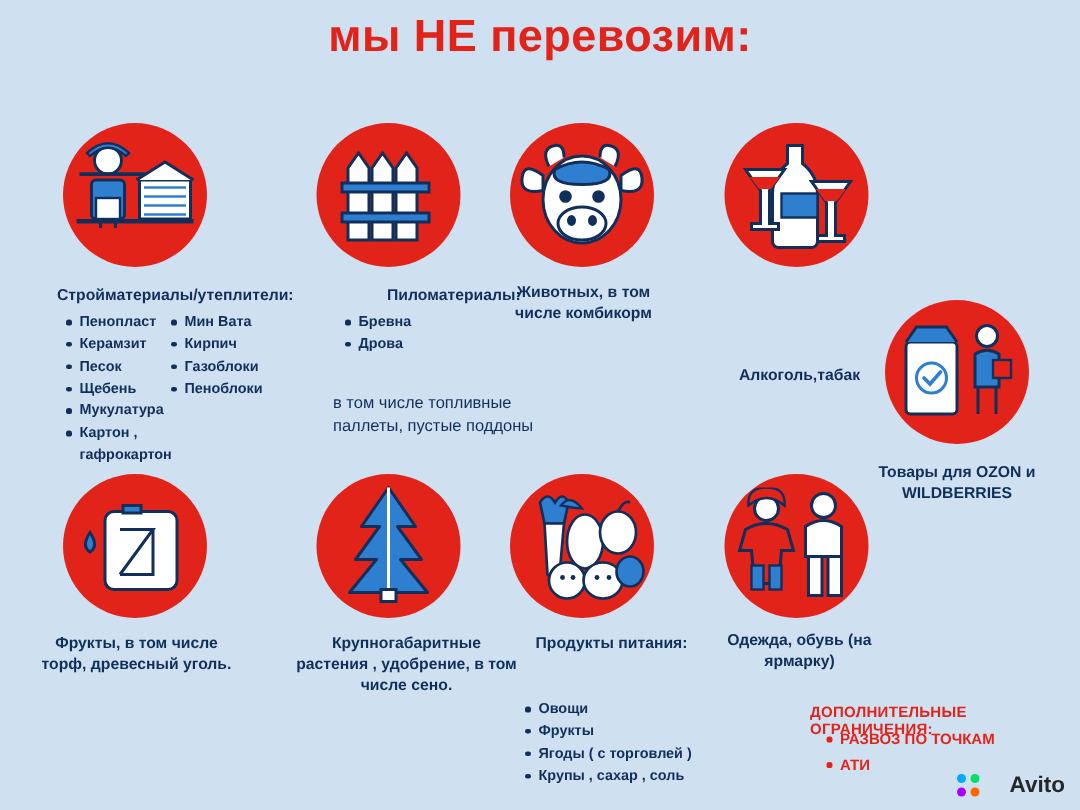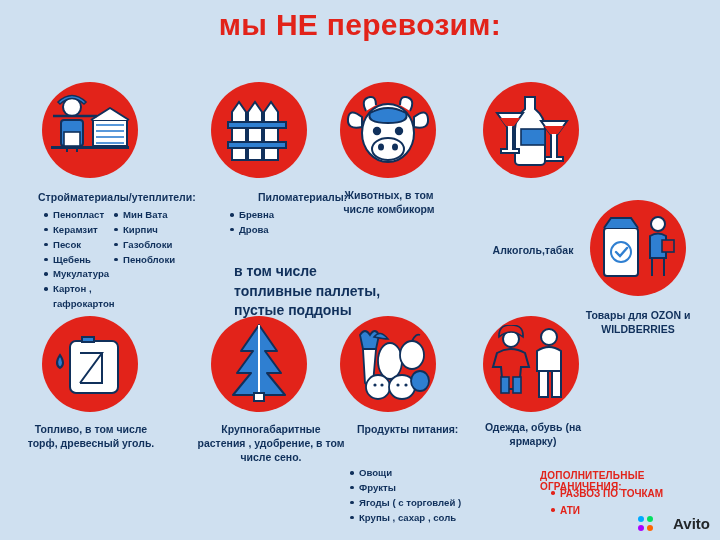--- a/index.html
+++ b/index.html
@@ -43,21 +43,21 @@
     color:#10305b;
     line-height:1.55;
   }
   ul.list li:before{
     content:"";
     position:absolute;left:2px;top:5px;
     width:3.5px;height:3.5px;border-radius:50%;
     background:#10305b;
   }
   .note{
-    font-size:14px;font-weight:bold;color:#10305b;line-height:1.4;margin-left:12px;
+    font-size:11px;font-weight:normal;color:#10305b;line-height:1.4;
   }
   .restr-title{
     color:#e2231a;font-size:10px;font-weight:bold;letter-spacing:.2px;
   }
   ul.restr{margin:3px 0 0 0;padding:0;list-style:none;}
   ul.restr li{
     position:relative;padding-left:12px;
     font-size:10px;font-weight:bold;color:#e2231a;line-height:1.7;
   }
   ul.restr li:before{
@@ -179,21 +179,21 @@
 
 <div class="circle" style="left:42px;top:316px;width:96px;height:96px;">
   <svg width="80" height="78" viewBox="0 0 80 78">
     <path d="M26 16 h36 a6 6 0 0 1 6 6 v40 a6 6 0 0 1 -6 6 h-36 a6 6 0 0 1 -6 -6 v-40 a6 6 0 0 1 6 -6z" fill="#ffffff" stroke="#10305b" stroke-width="2"></path>
     <path d="M32 12 h12 v5 h-12z" fill="#2f7fd1" stroke="#10305b" stroke-width="2"></path>
     <path d="M30 28 l22 0 l-22 30" fill="none" stroke="#10305b" stroke-width="2"></path>
     <path d="M52 28 l0 30 l-22 0" fill="none" stroke="#10305b" stroke-width="2"></path>
     <path d="M10 30 q-6 9 0 13 q6 -4 0 -13z" fill="#2f7fd1" stroke="#10305b" stroke-width="2"></path>
   </svg>
 </div>
-<div class="cap center" style="left:26px;top:422px;width:130px;">Топливо, в том числе торф, древесный уголь.</div>
+<div class="cap center" style="left:26px;top:422px;width:130px;">Фрукты, в том числе торф, древесный уголь.</div>
 
 <div class="circle" style="left:211px;top:316px;width:96px;height:96px;">
   <svg width="80" height="82" viewBox="0 0 80 82">
     <path d="M40 2 L58 28 H46 L62 50 H48 L66 72 H14 L32 50 H18 L34 28 H22 Z" fill="#2f7fd1" stroke="#10305b" stroke-width="2" stroke-linejoin="round"></path>
     <path d="M40 2 L40 72" stroke="#ffffff" stroke-width="2"></path>
     <rect x="35" y="70" width="10" height="8" fill="#ffffff" stroke="#10305b" stroke-width="2"></rect>
   </svg>
 </div>
 <div class="cap center" style="left:196px;top:422px;width:150px;">Крупногабаритные растения , удобрение, в том числе сено.</div>
 

